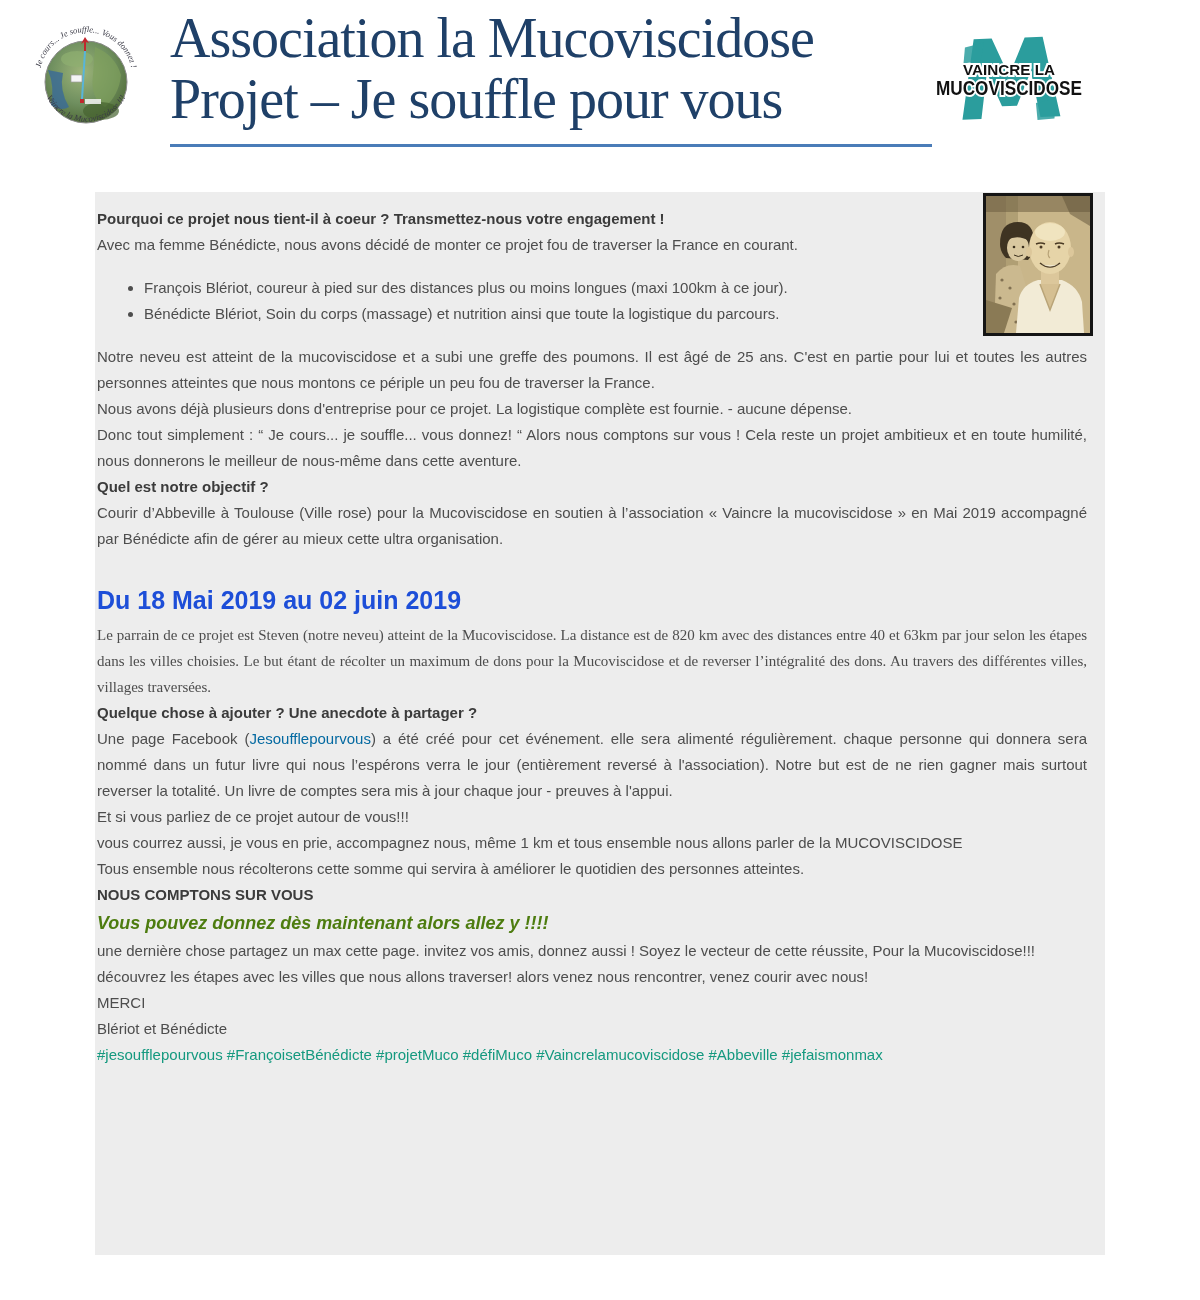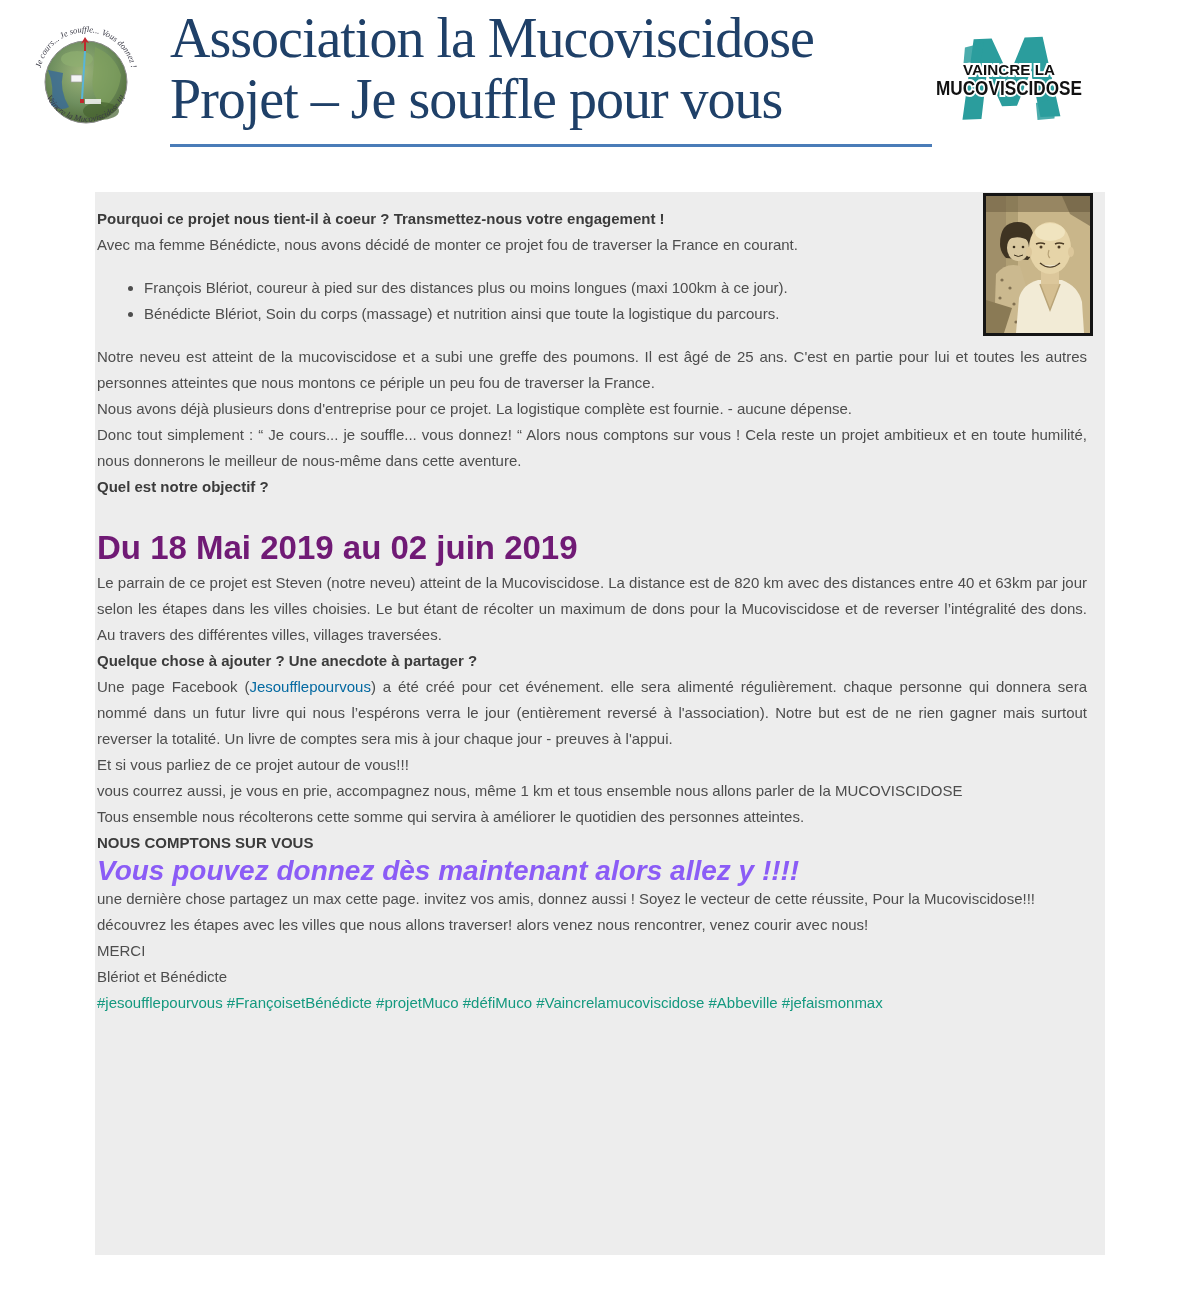--- a/index.html
+++ b/index.html
@@ -18,28 +18,28 @@
   .sheet{position:absolute;left:95px;top:192px;width:1010px;height:1063px;background:#EDEDED;
          box-sizing:border-box;padding:14px 18px 0 2px;overflow:hidden;
          color:#4D4D4D;font-size:15px;line-height:26px;}
   .sheet p,.sheet div.para{margin:0;}
   .bh{font-weight:bold;color:#3B3B3B;}
   .just{text-align:justify;}
   .p-intro{margin-top:32px;}
   .sheet ul{margin:17px;padding-left:30px;}
   .sheet li{line-height:26px;}
   .p-neveu{margin-top:16px;}
-  .h-dates{margin:26px 0 0;font-size:33px;line-height:44px;font-weight:bold;color:#701a75;
+  .h-dates{margin:26px 0 0;font-size:25px;line-height:44px;font-weight:bold;color:#1d4ed8;
            letter-spacing:0px;}
-  .p-parrain{margin-top:4px;}
+  .p-parrain{margin-top:4px;font-family:Liberation Serif, serif;}
   .h-anecdote{margin-top:15px;}
   .p-share{margin-top:10px;}
   .h-comptons{margin-top:9px;}
-  .cta{margin:8px 0 0;font-size:28px;line-height:30px;font-weight:bold;font-style:italic;
-       color:#8b5cf6;}
+  .cta{margin:8px 0 0;font-size:18px;line-height:30px;font-weight:bold;font-style:italic;
+       color:#4d7c0f;}
   .p-final{margin-top:20px;}
   .hashtags{margin-top:6px;color:#14997F;}
   a.fb-link{color:#0369a1;text-decoration:none;cursor:pointer;}
 
   
   .photo{position:absolute;left:983px;top:193px;width:104px;height:137px;
          border:3px solid #151515;background:#C9B68A;}
   .photo svg{display:block;}
 </style>
 </head>
@@ -106,20 +106,21 @@
       <li>Bénédicte Blériot, Soin du corps (massage) et nutrition ainsi que toute la logistique du parcours.</li>
     </ul>
 
     <div class="para p-neveu">
       <div class="just">Notre neveu est atteint de la mucoviscidose et a subi une greffe des poumons. Il est âgé de 25 ans. C'est en partie pour lui et toutes les autres personnes atteintes que nous montons ce périple un peu fou de traverser la France.</div>
       <div>Nous avons déjà plusieurs dons d'entreprise pour ce projet. La logistique complète est fournie. - aucune dépense.</div>
       <div class="just">Donc tout simplement : “ Je cours... je souffle... vous donnez! “ Alors nous comptons sur vous ! Cela reste un projet ambitieux et en toute humilité, nous donnerons le meilleur de nous-même dans cette aventure.</div>
     </div>
 
     <p class="bh">Quel est notre objectif ?</p>
+    <p class="just">Courir d’Abbeville à Toulouse (Ville rose) pour la Mucoviscidose en soutien à l’association « Vaincre la mucoviscidose » en Mai 2019 accompagné par Bénédicte afin de gérer au mieux cette ultra organisation.</p>
 
     <h2 class="h-dates">Du 18 Mai 2019 au 02 juin 2019</h2>
 
     <p class="p-parrain just">Le parrain de ce projet est Steven (notre neveu) atteint de la Mucoviscidose. La distance est de 820 km avec des distances entre 40 et 63km par jour selon les étapes dans les villes choisies. Le but étant de récolter un maximum de dons pour la Mucoviscidose et de reverser l’intégralité des dons. Au travers des différentes villes, villages traversées.</p>
 
     <p class="bh h-anecdote">Quelque chose à ajouter ? Une anecdote à partager ?</p>
     <p class="just"><span>Une page Facebook (</span><a class="fb-link">Jesoufflepourvous</a><span>) a été créé pour cet événement. elle sera alimenté régulièrement. chaque personne qui donnera sera nommé dans un futur livre qui nous l’espérons verra le jour (entièrement reversé à l'association). Notre but est de ne rien gagner mais surtout reverser la totalité. Un livre de comptes sera mis à jour chaque jour - preuves à l'appui.</span></p>
 
     <div class="para p-share">
       <div>Et si vous parliez de ce projet autour de vous!!!</div>

